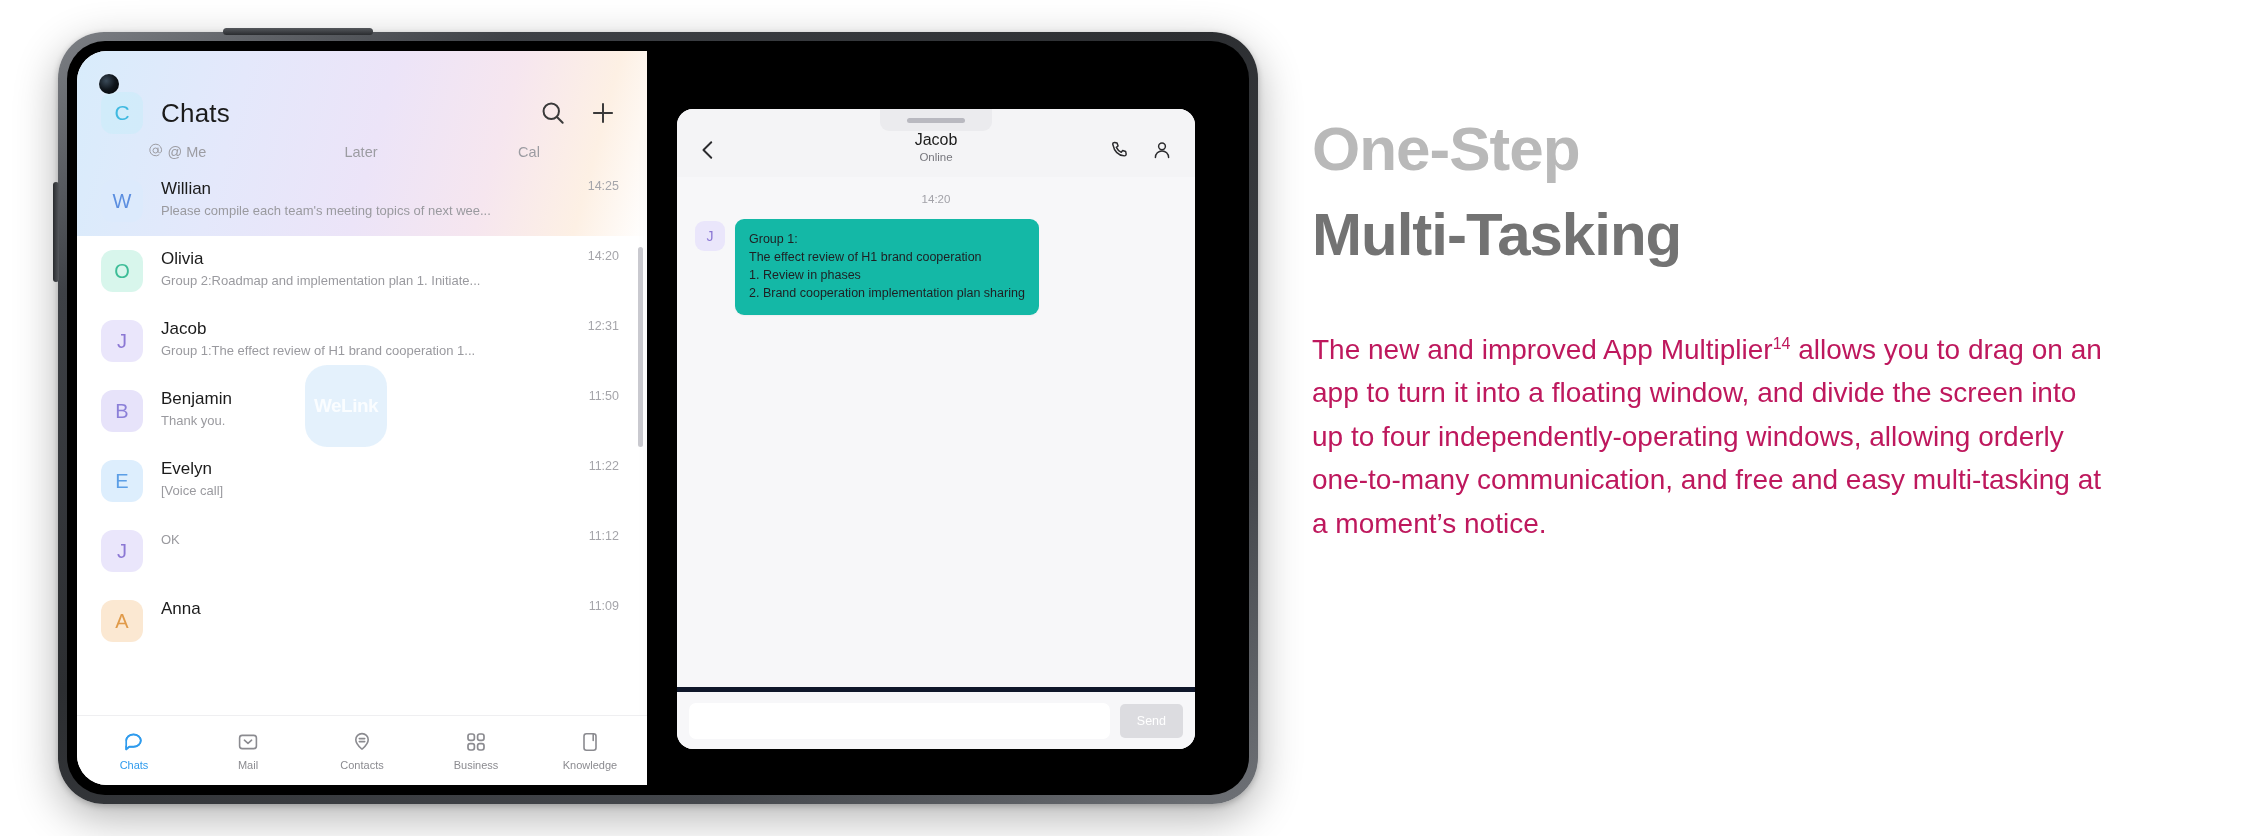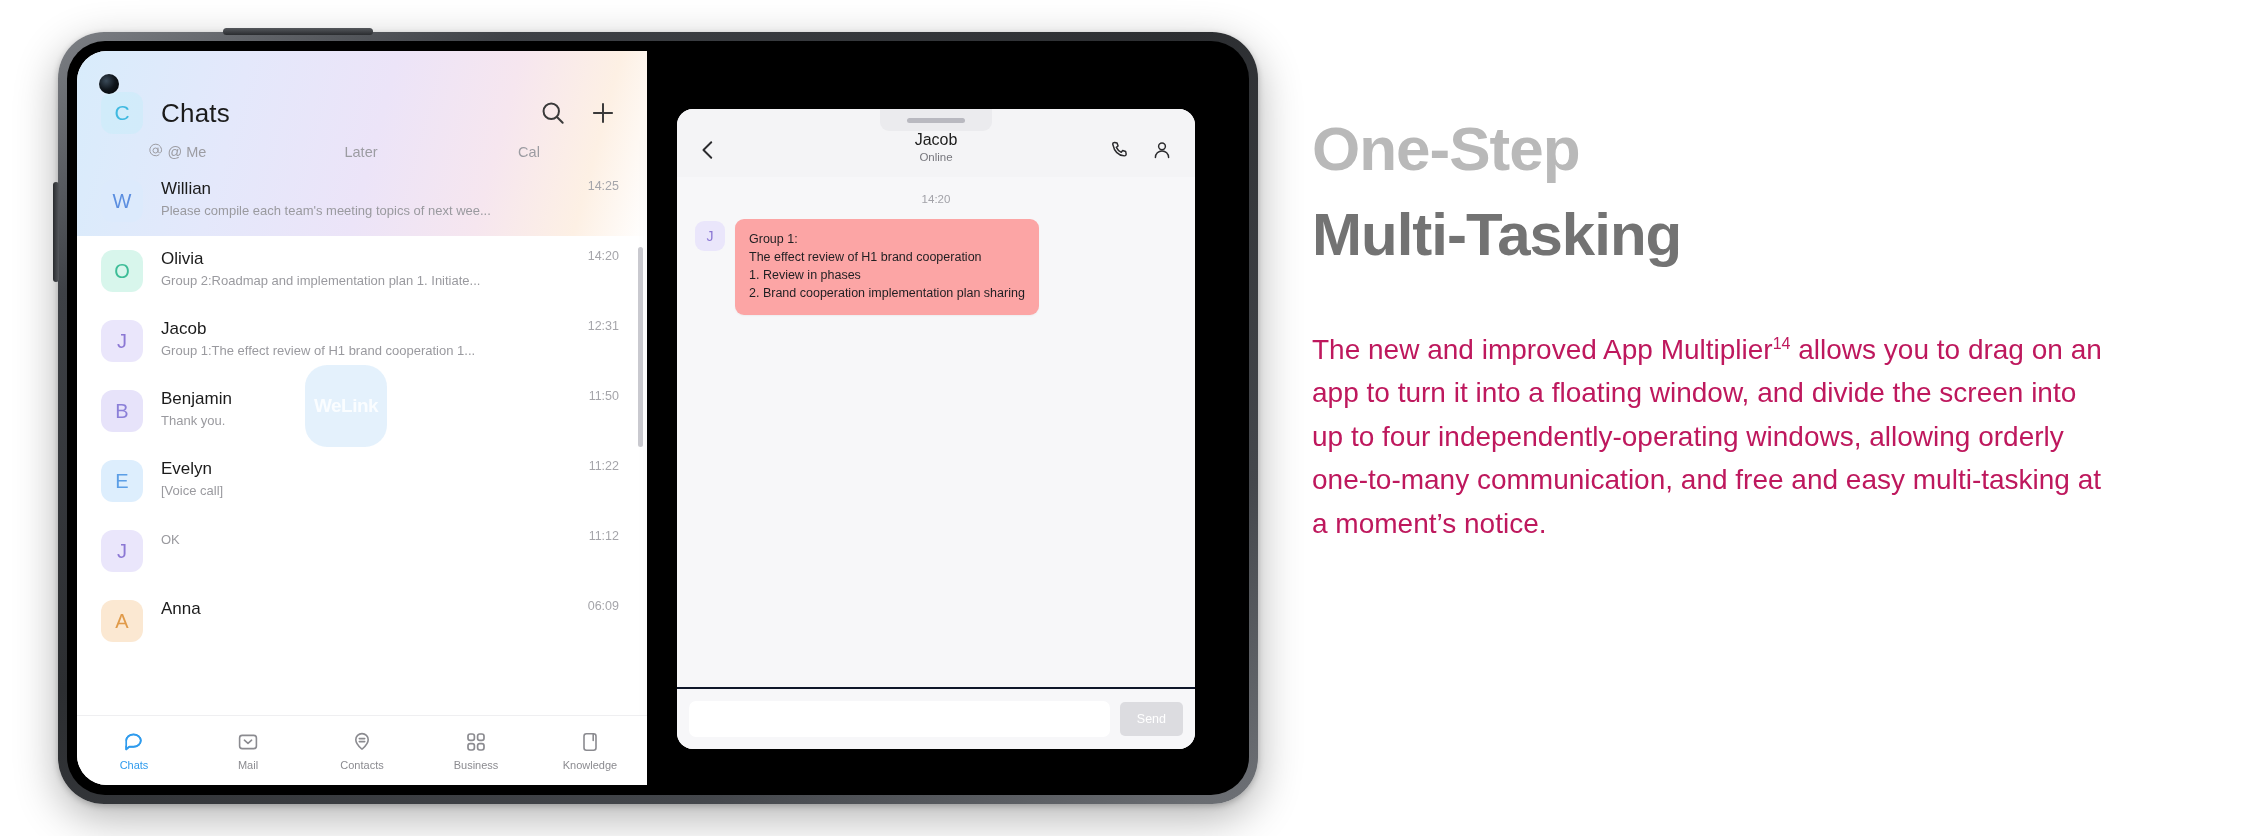--- a/index.html
+++ b/index.html
@@ -204,31 +204,31 @@
   }
   .msg-time { text-align: center; font-size: 11.5px; color: #a2a2a8; margin: 6px 0 14px 0; }
   .msg-row { display: flex; align-items: flex-start; gap: 10px; }
   .msg-av {
     width: 30px; height: 30px; border-radius: 9px;
     background: #eae6fb; color: #8b77d4;
     display: flex; align-items: center; justify-content: center;
     font-size: 14px; flex: 0 0 auto; margin-top: 2px;
   }
   .bubble {
-    background: #fca5a5; border-radius: 9px;
+    background: #14b8a6; border-radius: 9px;
     padding: 11px 14px 12px 14px;
     max-width: 340px;
     box-shadow: 0 1px 2px rgba(0,0,0,.045);
   }
   .bubble p { font-size: 12.5px; color: #1f1f22; line-height: 1.45; }
 
   .fw-compose {
     flex: 0 0 auto; height: 62px;
     background: #f7f7f9;
-    border-top: 2px solid #0f172a;
+    border-top: 5px solid #0f172a;
     display: flex; align-items: center; gap: 10px;
     padding: 0 12px;
   }
   .fw-input {
     flex: 1 1 auto; height: 36px;
     background: #ffffff; border-radius: 7px;
     border: none; outline: none;
     padding: 0 12px; font-size: 12.5px; color: #1f1f22;
     font-family: "Liberation Sans", sans-serif;
   }
@@ -359,21 +359,21 @@
                     <div class="row-prev">OK</div>
                   </div>
                   <div class="row-time">11:12</div>
                 </div>
                 <div class="chat-row">
                   <div class="row-av" style="background: rgb(251, 232, 210); color: rgb(224, 154, 73);">A</div>
                   <div class="row-body">
                     <div class="row-name">Anna</div>
                     <div class="row-prev"></div>
                   </div>
-                  <div class="row-time">06:09</div>
+                  <div class="row-time">11:09</div>
                 </div>
               </div>
           </div>
           <div class="cl-scrollbar"></div>
 
           <div class="cl-nav">
             <div class="nav-item active">
               <span>
                 <svg class="nav-ic" viewBox="0 0 24 24" fill="none" stroke="#2f9bed" stroke-width="1.7" stroke-linejoin="round">
                   <path d="M4.2 10.6a7.3 6.1 0 1 1 7.3 6.1H7.2l-3 2.6v-3.5a6 6 0 0 1-.?0 0z"></path>

